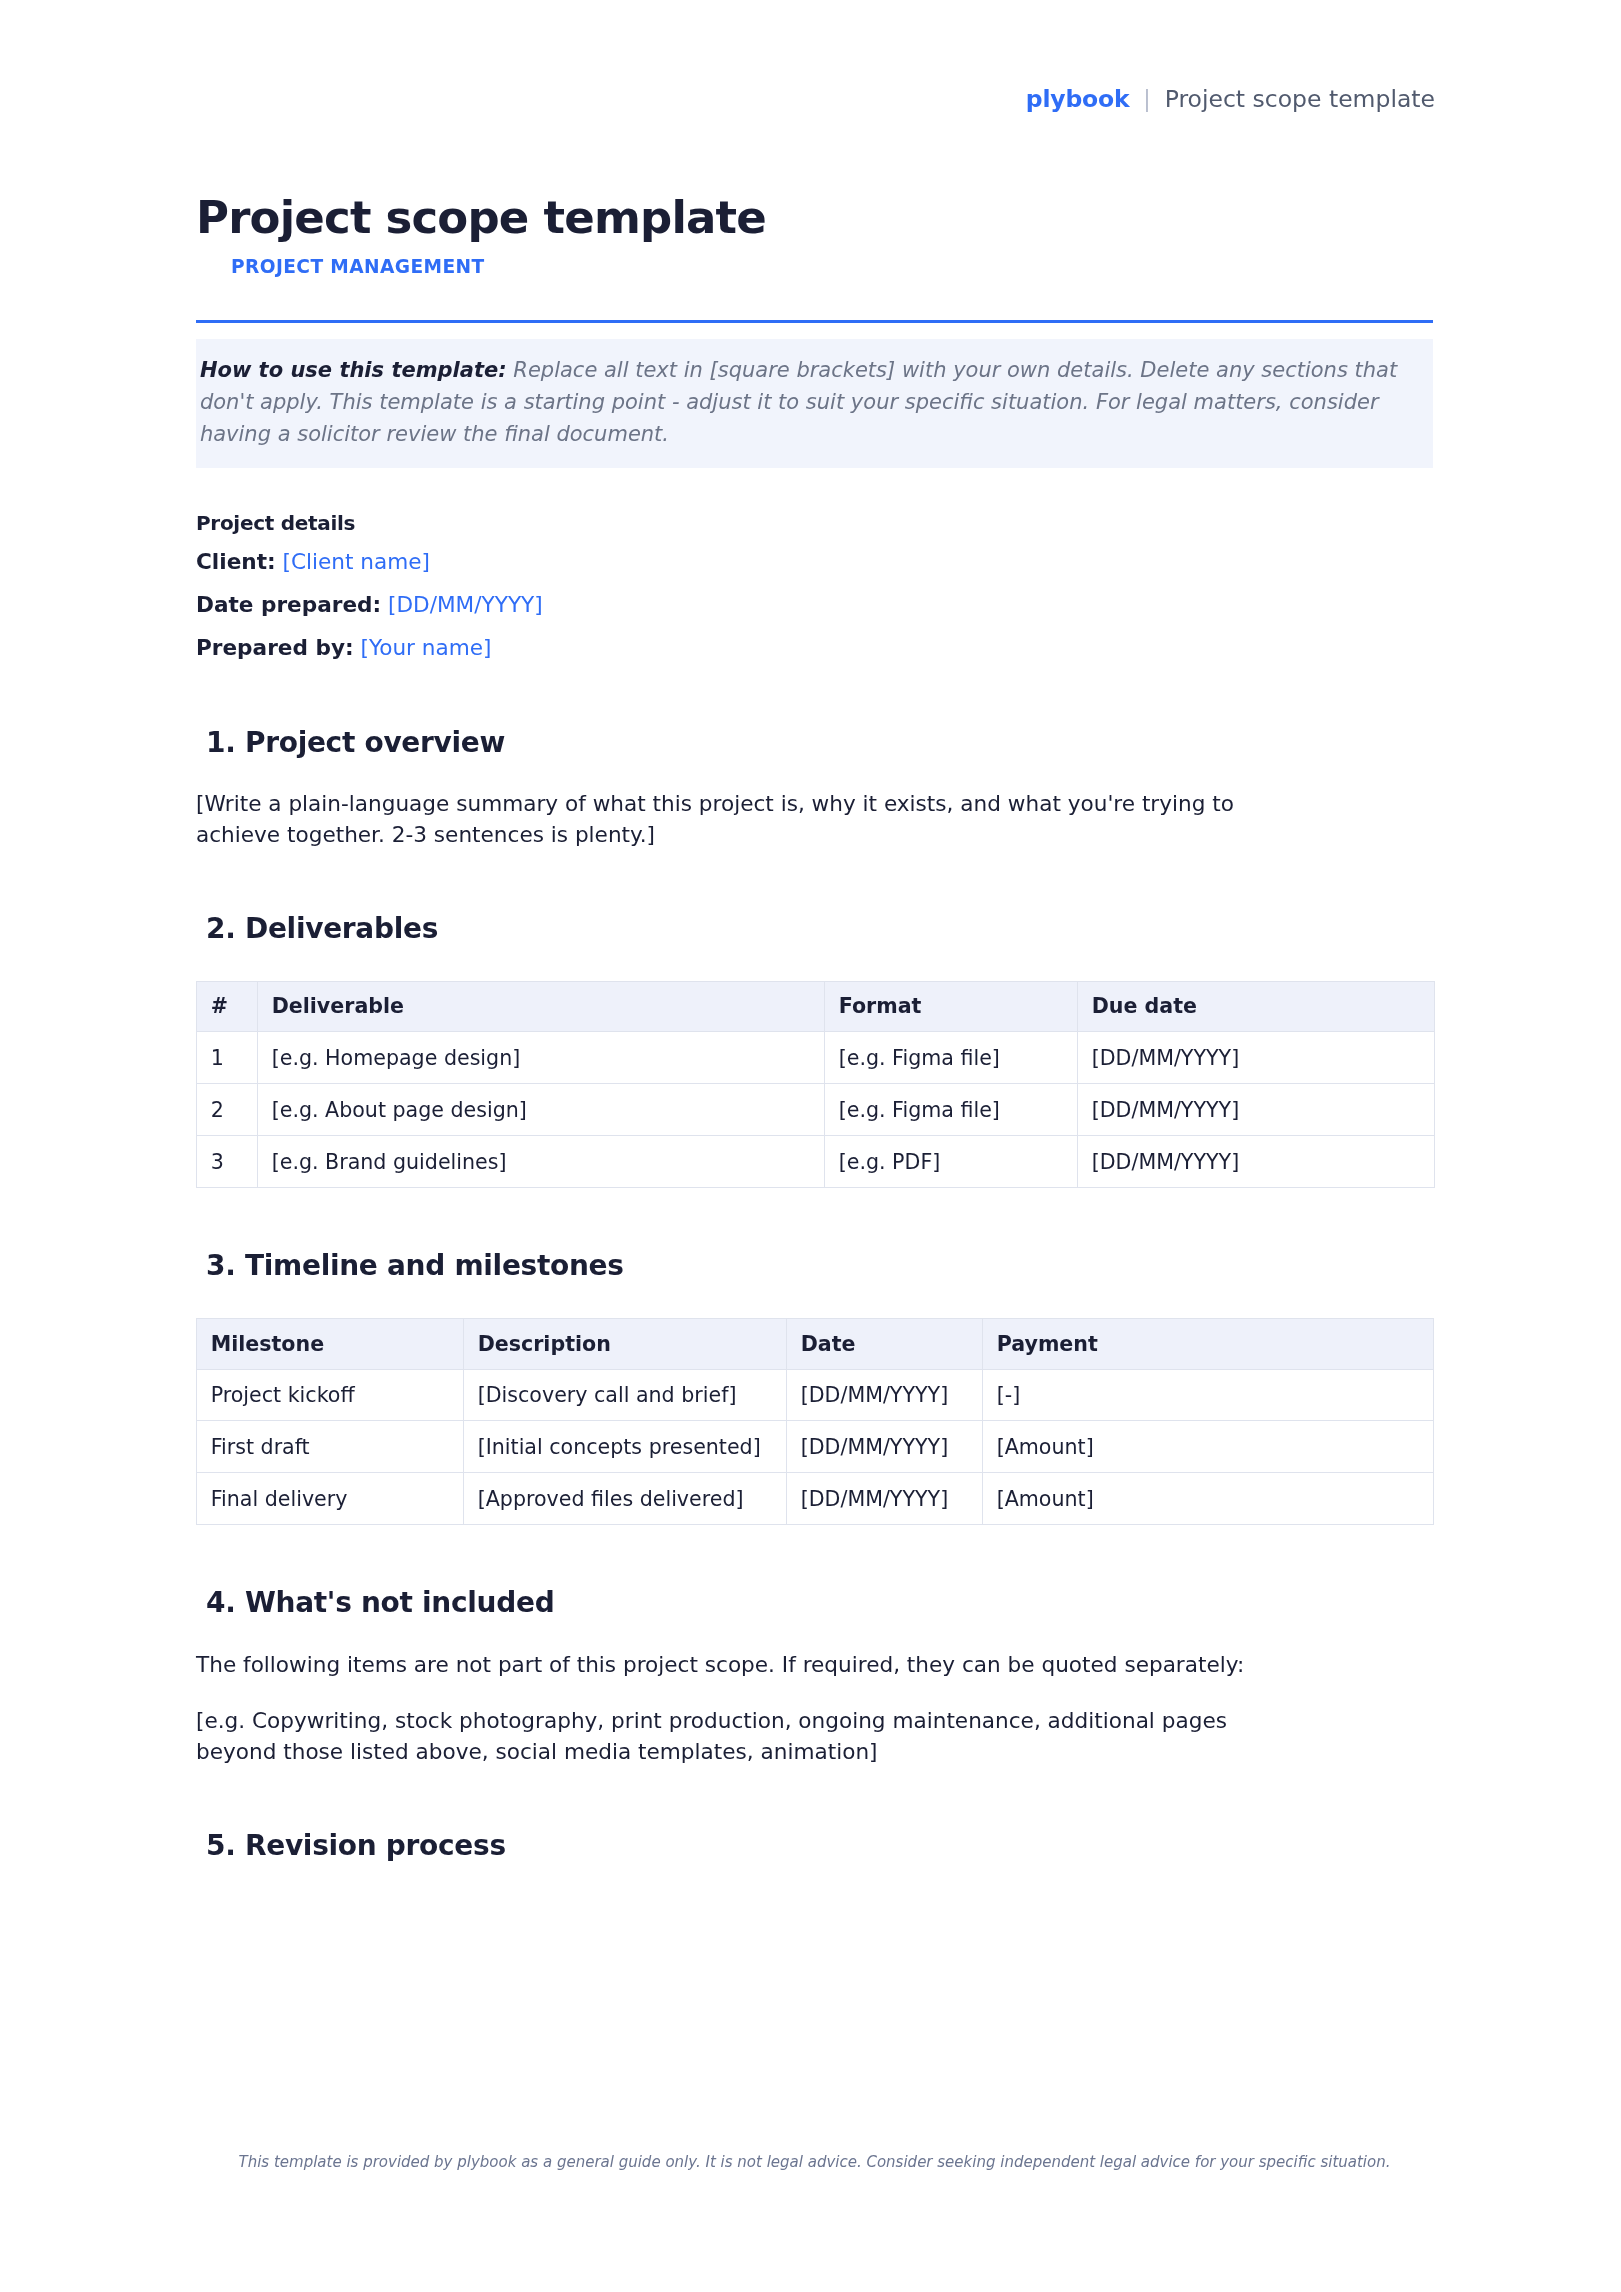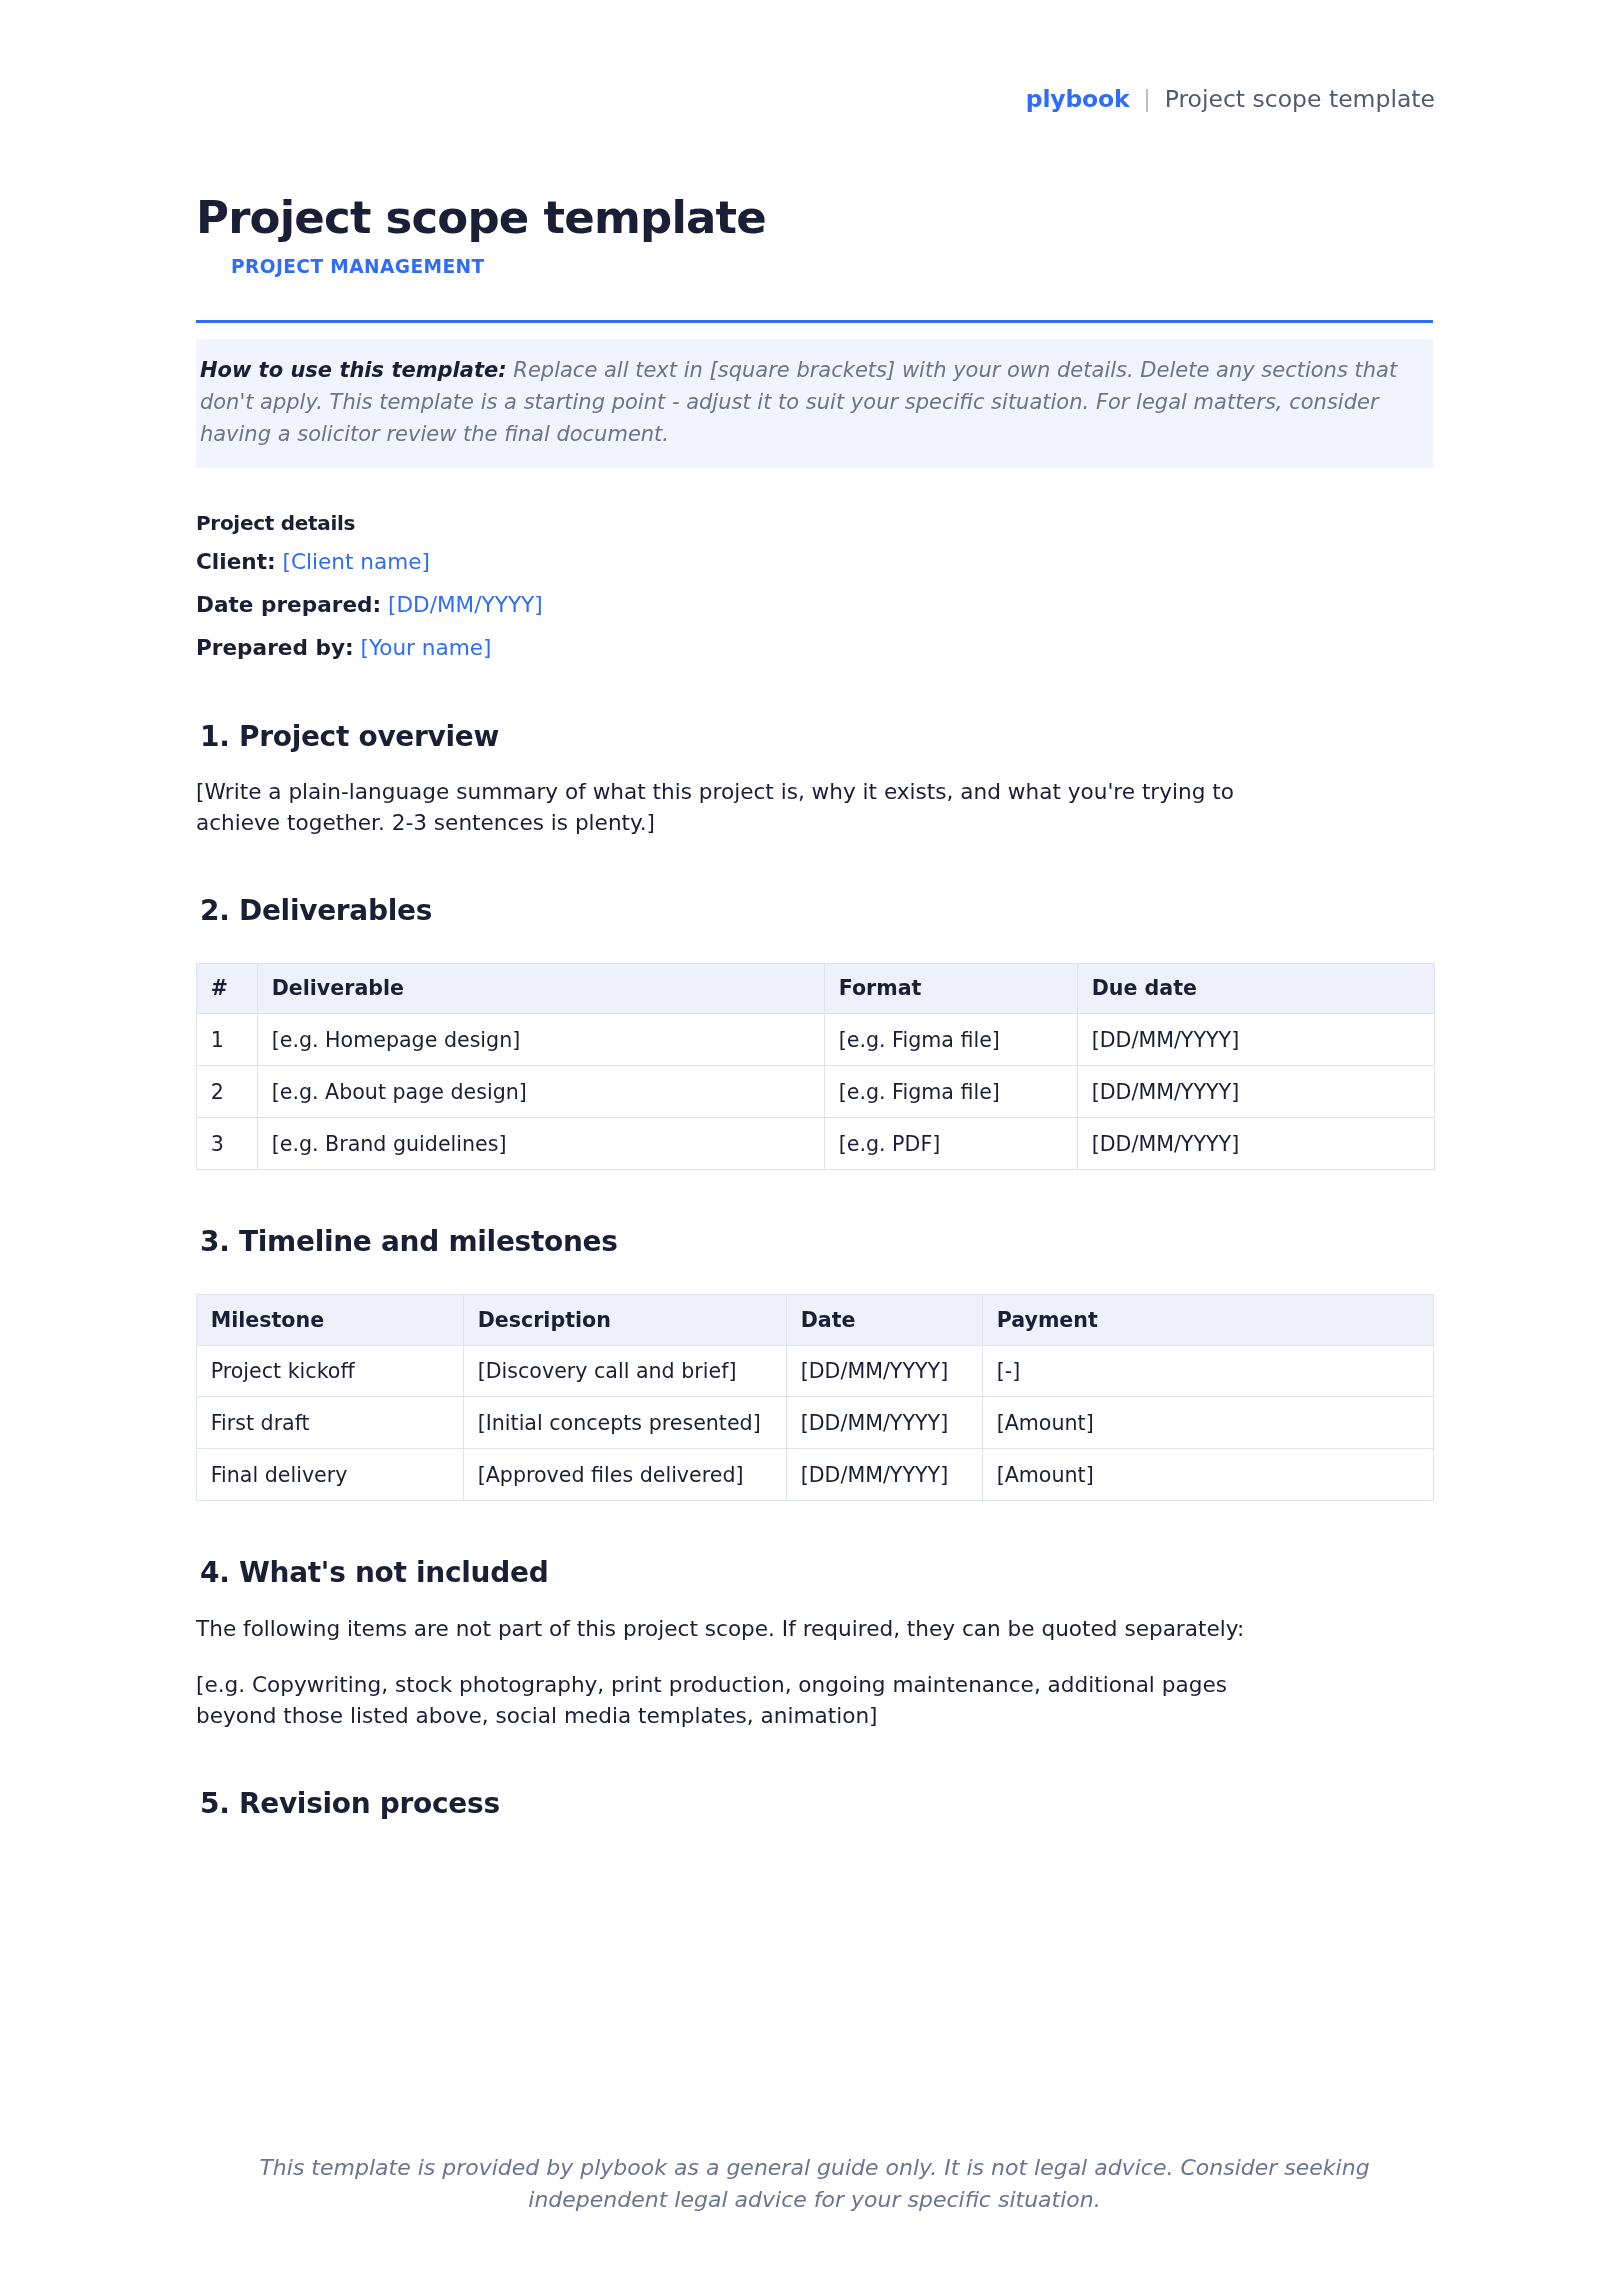--- a/index.html
+++ b/index.html
@@ -99,21 +99,21 @@
   
   h2.h2 {
     margin: 0;
     padding-top: 43px;
     font-size: 20px;
     font-weight: bold;
     letter-spacing: -0.3px;
     color: #1b1f35;
   }
   h2.sec {
-    margin: 4px;
+    margin: 10px;
     padding-top: 51px;
     font-size: 28px;
     font-weight: bold;
     letter-spacing: -0.3px;
     color: #1b1f35;
   }
 
   
   .meta {
     margin-top: 9.8px;
@@ -178,21 +178,21 @@
   table.milestones col.c3 { width: 451px; }
 
   
   .footer {
     position: absolute;
     left: 196px;
     width: 1237px;
     top: 2152px;
     text-align: center;
     font-style: italic;
-    font-size: 22px;
+    font-size: 15px;
     line-height: 1.45;
     color: #6b7590;
   }
 </style>
 </head>
 <body>
 
 <div class="page">
 
   <div class="brandbar">

